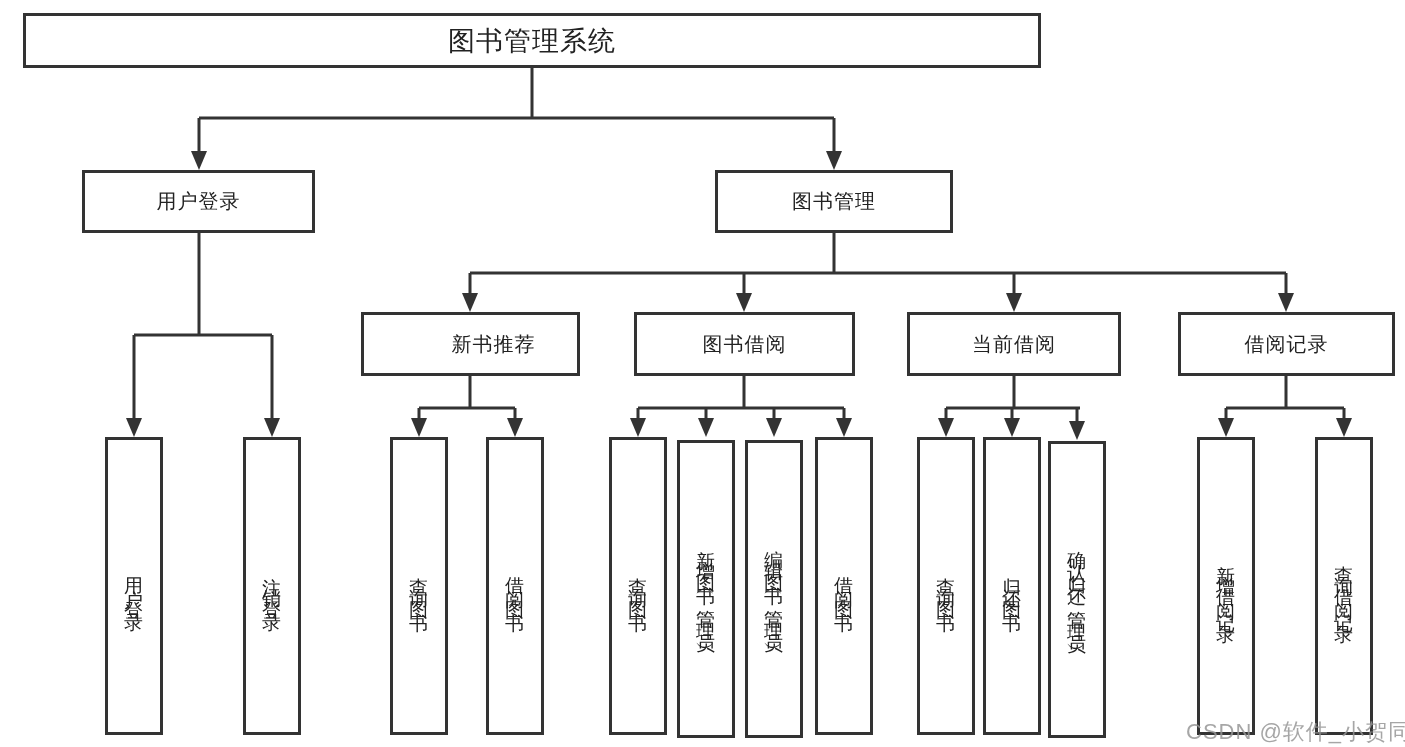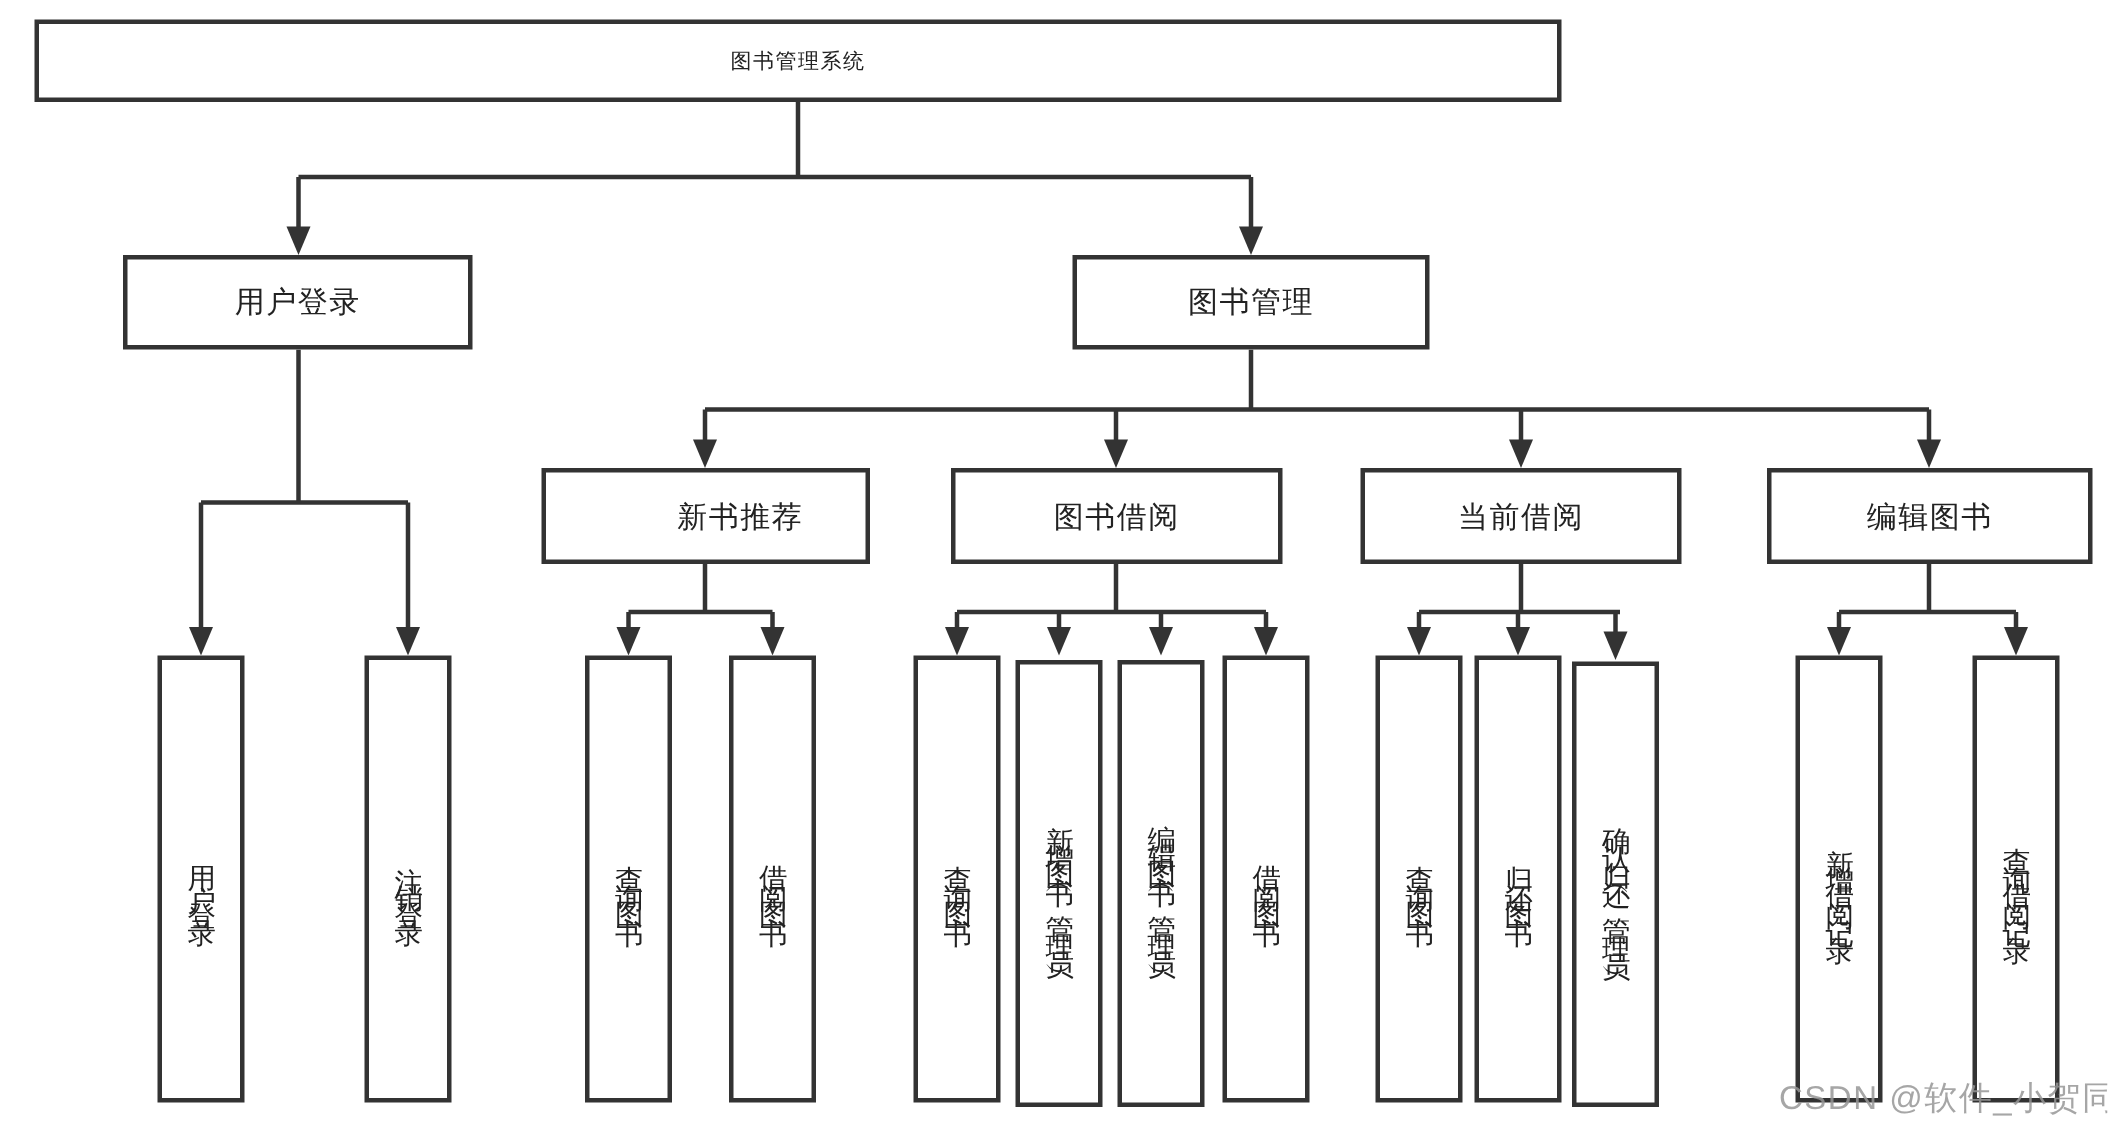--- a/index.html
+++ b/index.html
@@ -32,21 +32,21 @@
     align-items: center;
     justify-content: center;
     color: #222222;
     z-index: 2;
   }
   .hlabel {
     font-size: 20px;
     letter-spacing: 1px;
     white-space: nowrap;
   }
-  .root .hlabel { font-size: 14px; }
+  .root .hlabel { font-size: 27px; }
   .leaf { width: 58px; top: 437px; height: 298px; }
   .vlabel {
     writing-mode: vertical-rl;
     text-orientation: mixed;
     font-size: 19px;
     line-height: 1;
     letter-spacing: 12px;
   }
   .watermark {
     position: absolute;
@@ -109,21 +109,21 @@
   <div class="node" style="left:361px; top:312px; width:219px; height:64px;padding-left:46px;">
     <span class="hlabel">新书推荐</span>
   </div>
   <div class="node" style="left:634px; top:312px; width:221px; height:64px;">
     <span class="hlabel">图书借阅</span>
   </div>
   <div class="node" style="left:907px; top:312px; width:214px; height:64px;align-items:center;">
     <span class="hlabel">当前借阅</span>
   </div>
   <div class="node" style="left:1178px; top:312px; width:217px; height:64px;">
-    <span class="hlabel">编辑图书</span>
+    <span class="hlabel">借阅记录</span>
   </div>
 
   <div class="node leaf" style="left:105px;">
     <span class="vlabel">用户登录</span>
   </div>
   <div class="node leaf" style="left:243px;">
     <span class="vlabel">注销登录</span>
   </div>
 
   <div class="node leaf" style="left:390px;">

